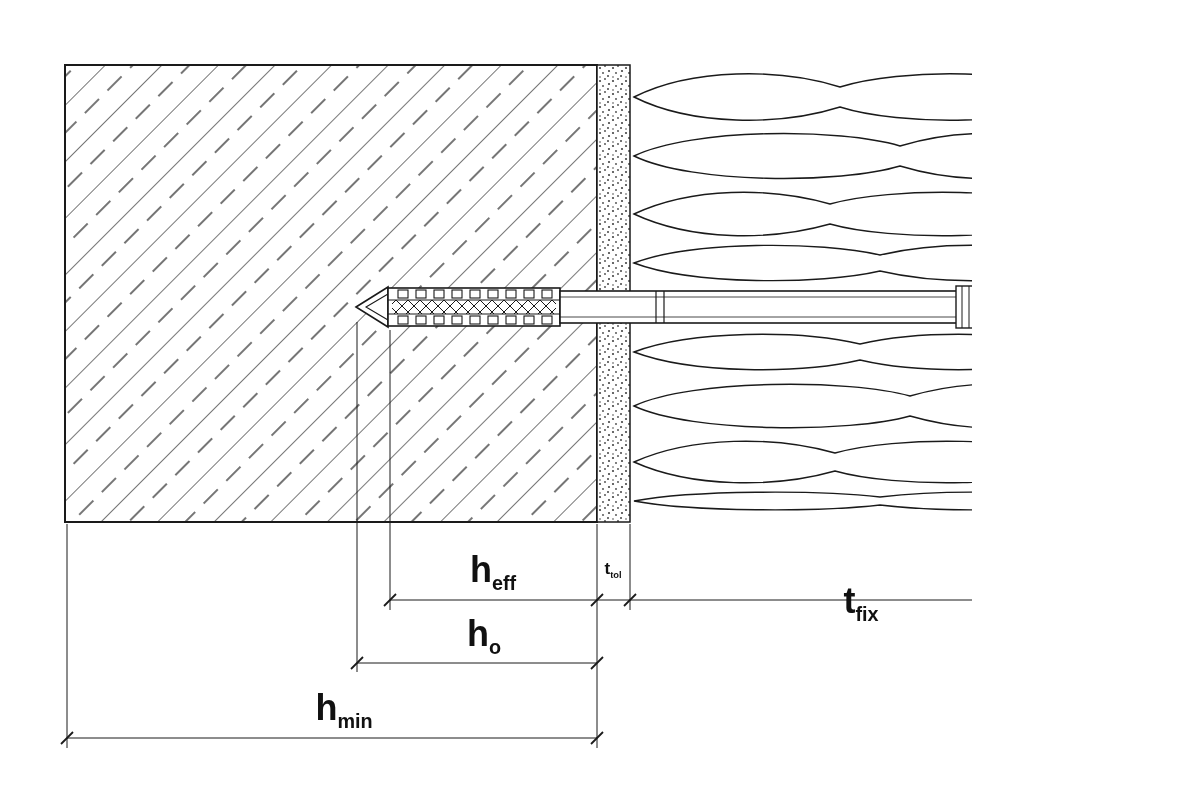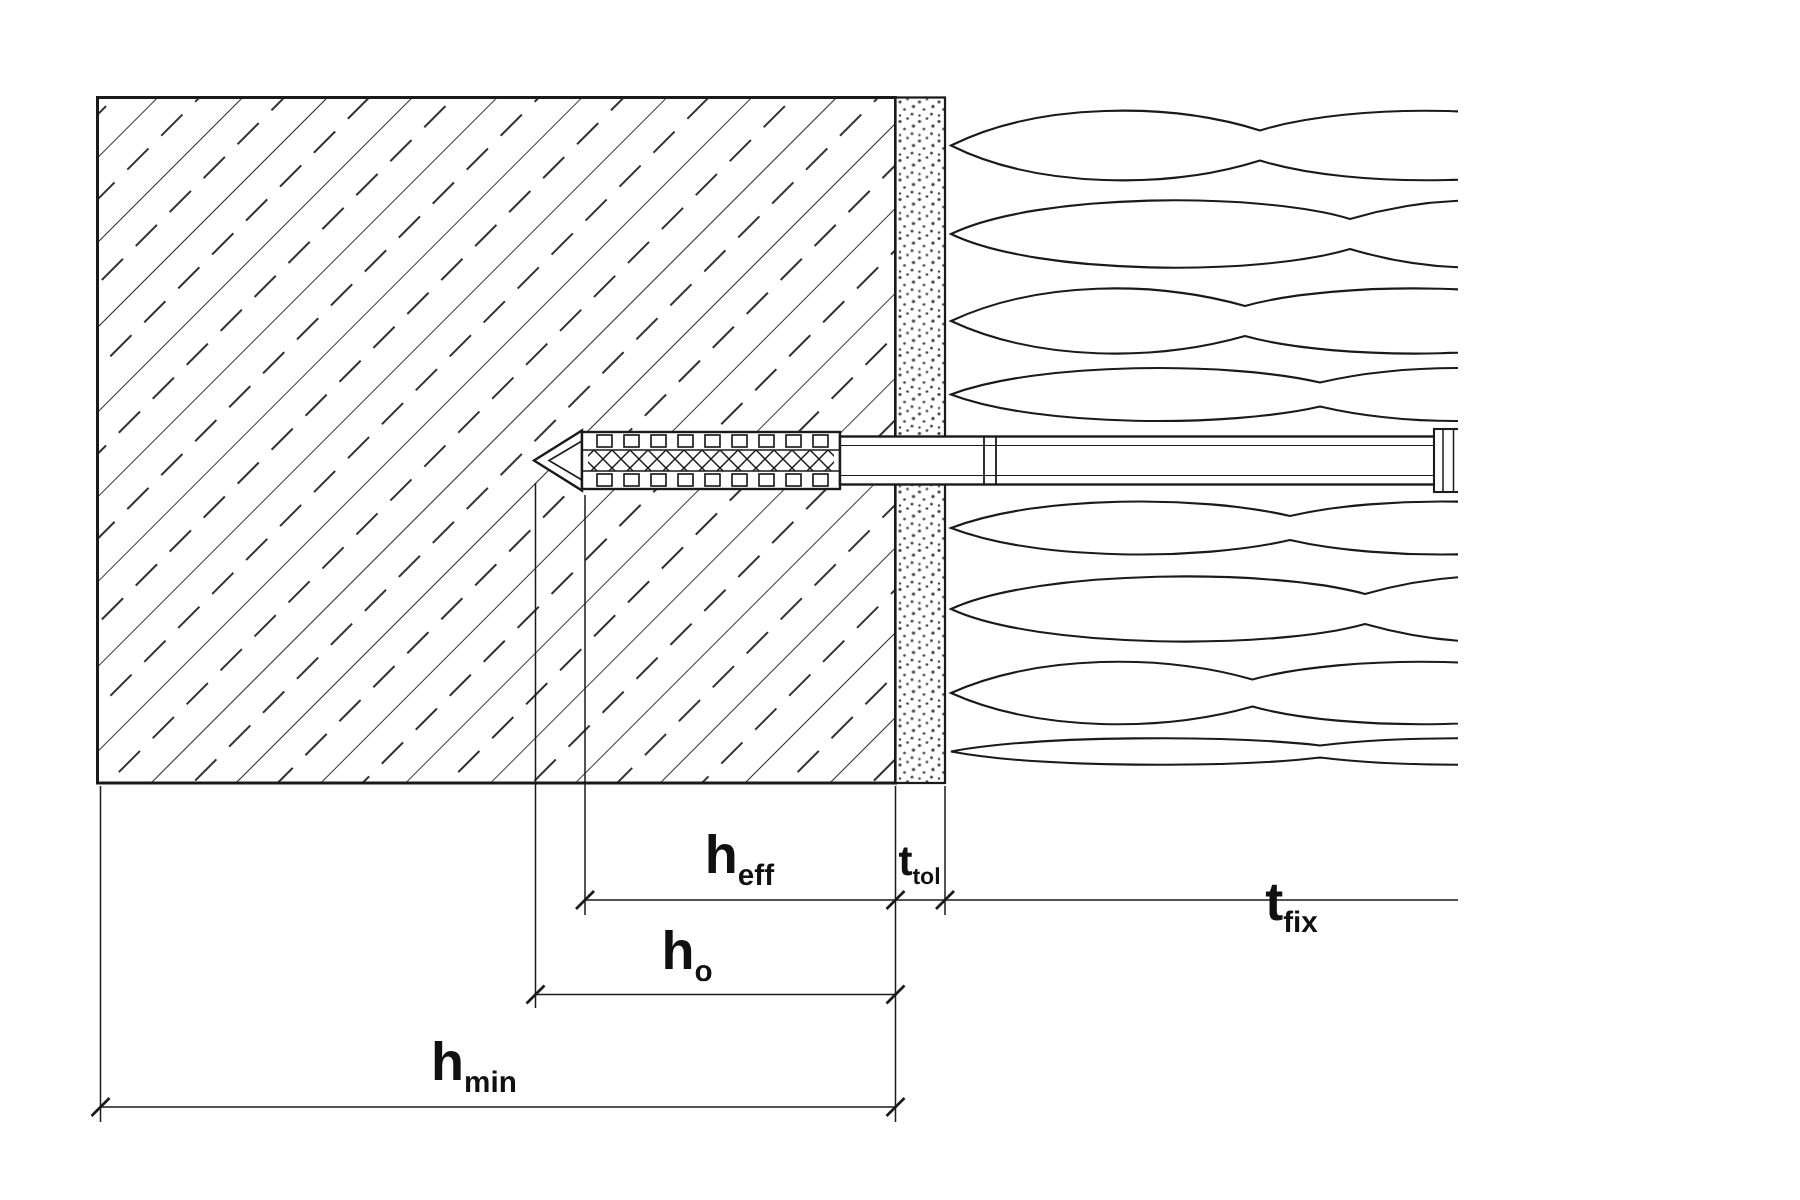--- a/index.html
+++ b/index.html
@@ -2,21 +2,21 @@
 <html><head>
 <meta charset="utf-8">
 <style>
   html,body{margin:0;padding:0;background:#ffffff;}
   #stage{position:relative;width:972px;height:800px;background:#ffffff;overflow:hidden;
          font-family:"Liberation Sans",sans-serif;}
   #drawing{position:absolute;left:0;top:0;}
   .dim-label{position:absolute;transform:translateX(-50%);color:#111;font-weight:700;
              font-size:36px;line-height:1;white-space:nowrap;}
   .dim-label sub{font-size:0.55em;line-height:1;}
-  .dim-label.small{font-size:28px;}
+  .dim-label.small{font-size:17px;}
 </style>
 </head>
 <body>
 
 <div id="stage">
 
   <svg id="drawing" width="1200" height="800" viewBox="0 0 1200 800">
     <defs>
       <pattern id="hatch" patternUnits="userSpaceOnUse" width="40" height="64" patternTransform="rotate(45)">
         <line x1="0" y1="0" x2="0" y2="64" stroke="#1a1a1a" stroke-width="1.2"></line>
@@ -165,20 +165,20 @@
 
   <div class="dim-label" style="left:493px;top:552px;">
     <span>h</span><sub>eff</sub>
   </div>
   <div class="dim-label small" style="left:613px;top:560px;">
     <span>t</span><sub>tol</sub>
   </div>
   <div class="dim-label" style="left:861px;top:583px;">
     <span>t</span><sub>fix</sub>
   </div>
-  <div class="dim-label" style="left:458px;top:616px;">
+  <div class="dim-label" style="left:484px;top:616px;">
     <span>h</span><sub>o</sub>
   </div>
-  <div class="dim-label" style="left:316px;top:690px;">
+  <div class="dim-label" style="left:344px;top:690px;">
     <span>h</span><sub>min</sub>
   </div>
 
 </div>
 
 </body></html>

